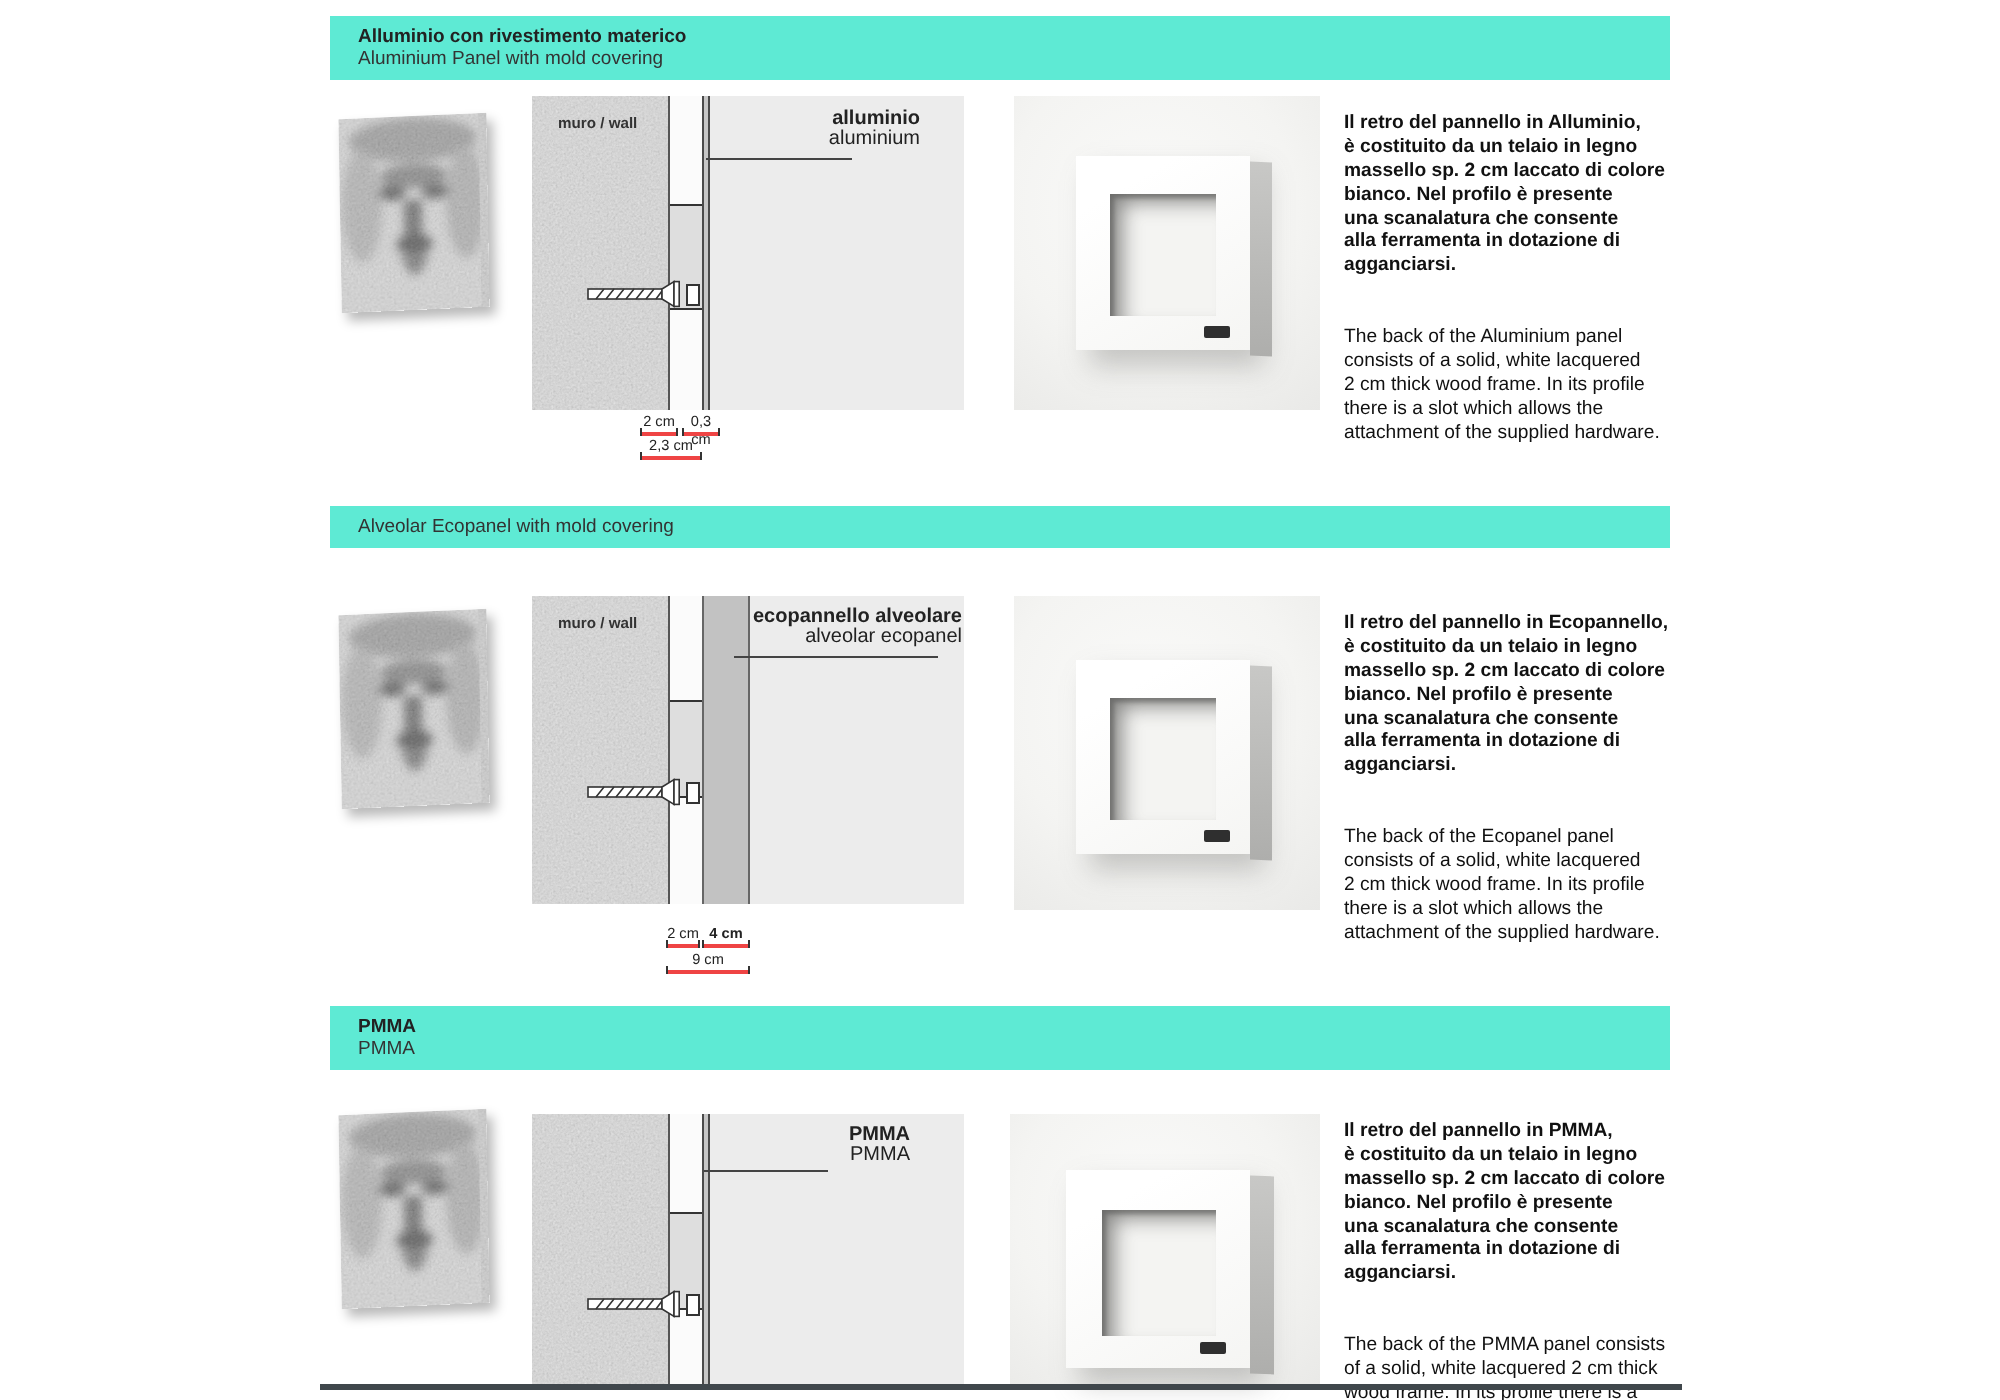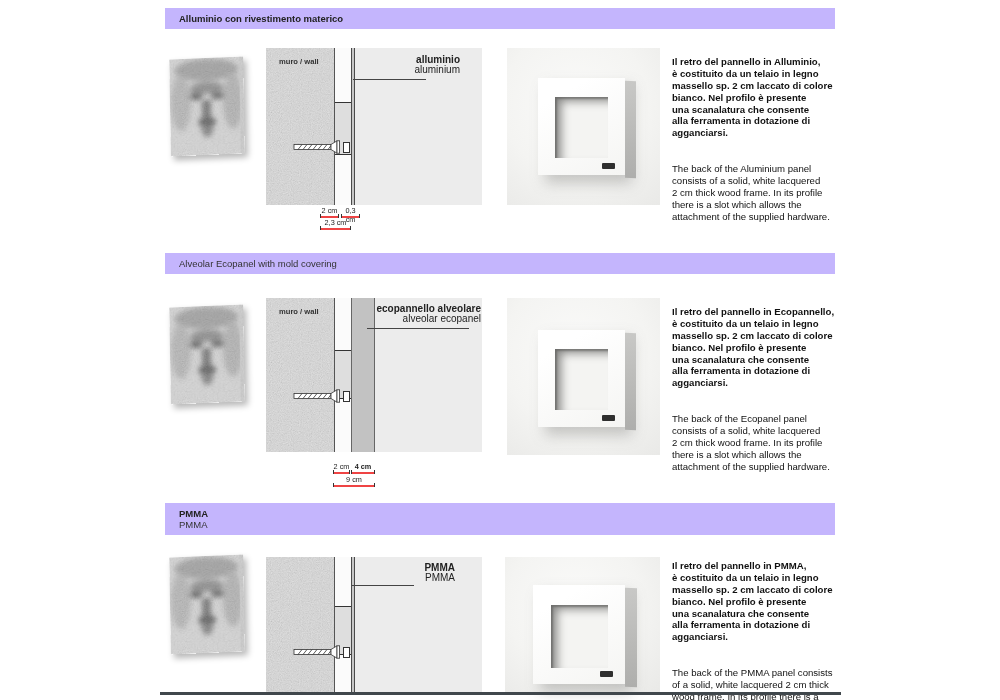--- a/index.html
+++ b/index.html
@@ -1,21 +1,21 @@
 <!DOCTYPE html>
 <html><head>
 <meta charset="utf-8">
 <style>
   html,body{margin:0;padding:0;background:#fff;}
   #page{position:relative;width:1000px;height:700px;background:#ffffff;overflow:hidden;
         font-family:"Liberation Sans",sans-serif;color:#1a1a1a;}
   section{position:absolute;inset:0;}
 
   
-  .hdr{position:absolute;left:165px;width:670px;background:#c4b5fd;box-sizing:border-box;
+  .hdr{position:absolute;left:165px;width:670px;background:#5eead4;box-sizing:border-box;
        padding:5px 0 5px 14px;}
   .hdr .t1{font-weight:bold;font-size:9.5px;line-height:11px;color:#222;}
   .hdr .t2{font-size:9.5px;line-height:11px;color:#333;}
 
   
   .artwork{position:absolute;left:170px;width:74px;height:97px;
            transform:rotate(-1deg) skewY(-1.5deg);
            box-shadow:3px 4px 6px rgba(0,0,0,0.28);}
   .artwork svg{display:block;}
 
@@ -78,20 +78,21 @@
       </filter>
       <filter id="blurF">
           <feGaussianBlur stdDeviation="2.4"></feGaussianBlur>
         </filter>
     </defs>
   </svg>
 
   <section>
     <div class="hdr" style="top:8px;">
       <div class="t1">Alluminio con rivestimento materico</div>
+      <div class="t2">Aluminium Panel with mold covering</div>
     </div>
 
     <div class="artwork" style="top:58px;">
       <svg width="74" height="97" viewBox="0 0 74 97">
         <rect width="74" height="97" fill="#dcdcdc"></rect>
         <g opacity="0.85" filter="url(#blurF)">
           <ellipse cx="37" cy="12" rx="32" ry="11" fill="#8f8f8f"></ellipse>
           <ellipse cx="11" cy="44" rx="10" ry="28" fill="#adadad"></ellipse>
           <ellipse cx="63" cy="44" rx="10" ry="28" fill="#a8a8a8"></ellipse>
           <ellipse cx="37" cy="30" rx="17" ry="6" fill="#6f6f6f"></ellipse>

